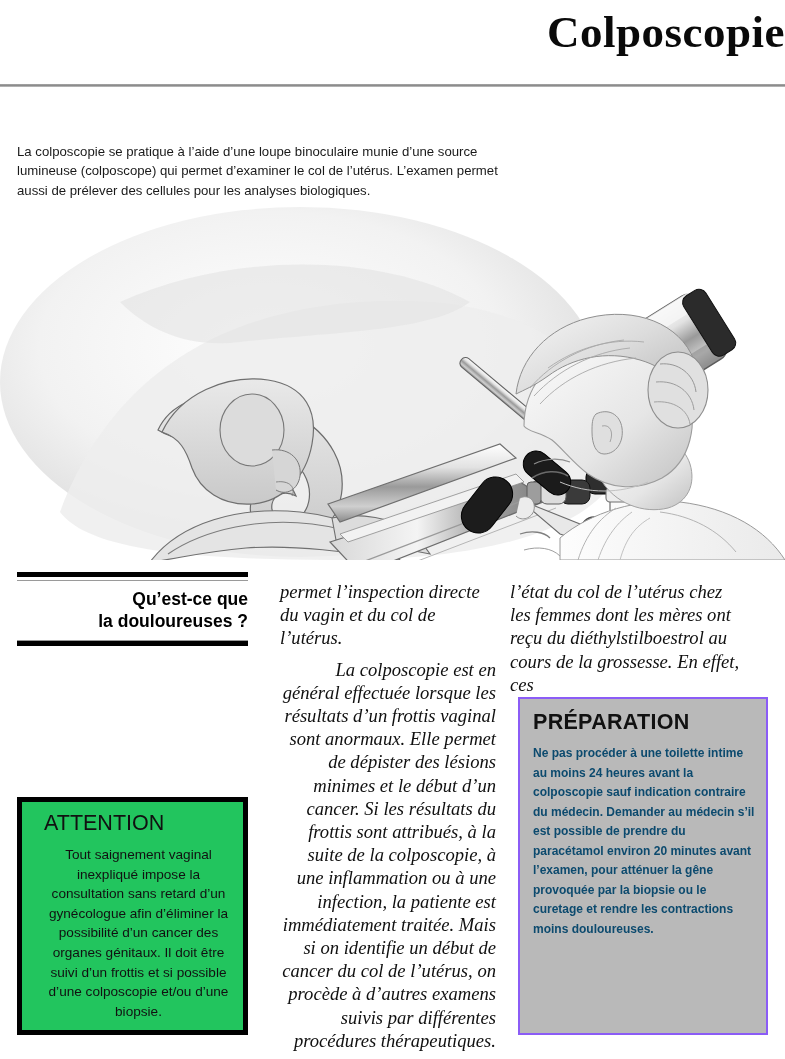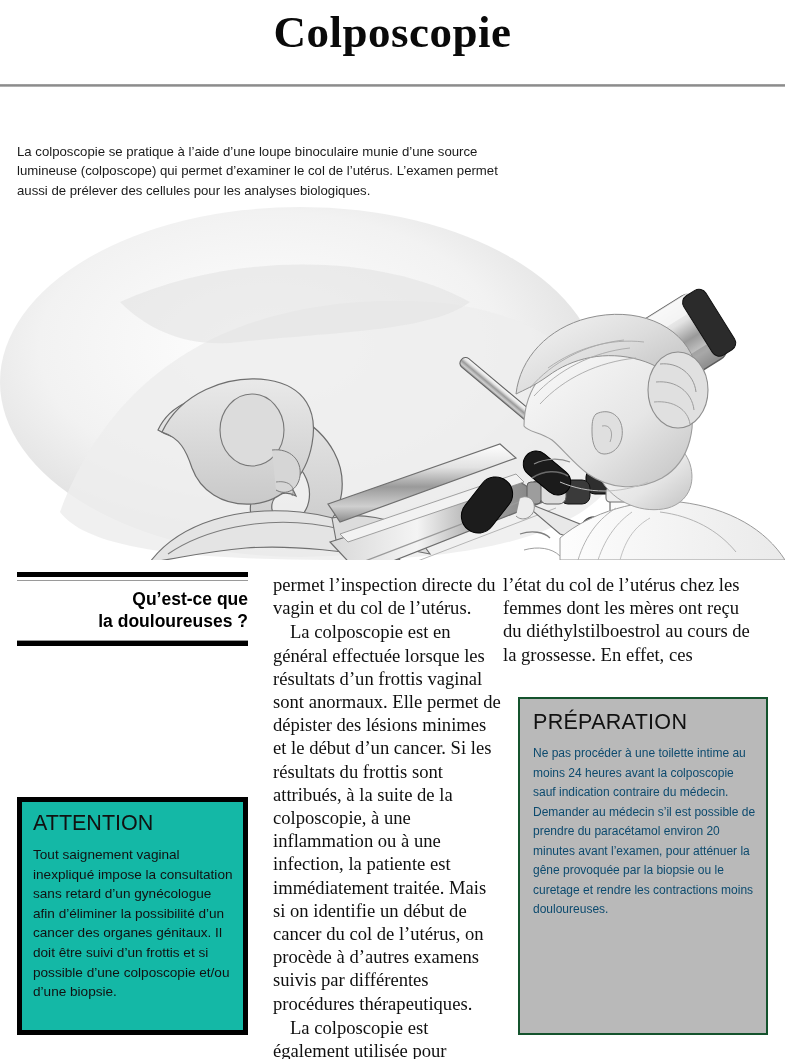--- a/index.html
+++ b/index.html
@@ -15,21 +15,21 @@
     font-family: "Liberation Sans", sans-serif;
     color: #000;
   }
 
   
   #page-title {
     position: absolute;
     top: 4px;
     left: 0;
     width: 785px;
-    text-align: center;
+    text-align: right;
     font-family: "Liberation Serif", serif;
     font-weight: bold;
     font-size: 45px;
     letter-spacing: 0.5px;
     line-height: 56px;
     color: #0a0a0a;
   }
 
   
   #header-rule {
@@ -97,60 +97,62 @@
   #section-heading .l2 { display: block; }
 
   
   .serif-body {
     font-family: "Liberation Serif", serif;
     font-size: 18.6px;
     line-height: 23.2px;
     color: #101010;
     text-align: left;
   }
-  .serif-body p { margin: 1px; }
-  .serif-body p.indent { text-indent: 17px; }
+  .serif-body p { margin: 8px; font-style: italic; }
+  .serif-body p.indent { text-indent: 17px; text-align: right; }
 
   
   #attention-box {
     position: absolute;
     left: 17px;
     top: 797px;
     width: 231px;
     height: 238px;
     border: 5px solid #000;
     box-sizing: border-box;
-    background: #14b8a6;
-    padding: 9px 10px 8px 11px;
+    background: #22c55e;
+    padding: 9px 10px 8px 22px;
   }
   #attention-title {
     font-family: "Liberation Sans", sans-serif;
     font-size: 21.5px;
     line-height: 25px;
     margin-bottom: 9px;
     color: #111;
   }
   #attention-text {
     font-family: "Liberation Sans", sans-serif;
     font-size: 13.6px;
     line-height: 19.6px;
     color: #111;
+    text-align: center;
   }
 
   
   #preparation-box {
     position: absolute;
     left: 518px;
     top: 697px;
     width: 250px;
     height: 338px;
-    border: 2px solid #14532d;
+    border: 2px solid #8b5cf6;
     box-sizing: border-box;
     background: #b9b9b9;
     padding: 11px 10px 8px 13px;
+    font-weight: bold;
   }
   #preparation-title {
     font-family: "Liberation Sans", sans-serif;
     font-size: 21.5px;
     line-height: 25px;
     margin-bottom: 9px;
     color: #111;
     letter-spacing: 0.3px;
   }
   #preparation-text {

